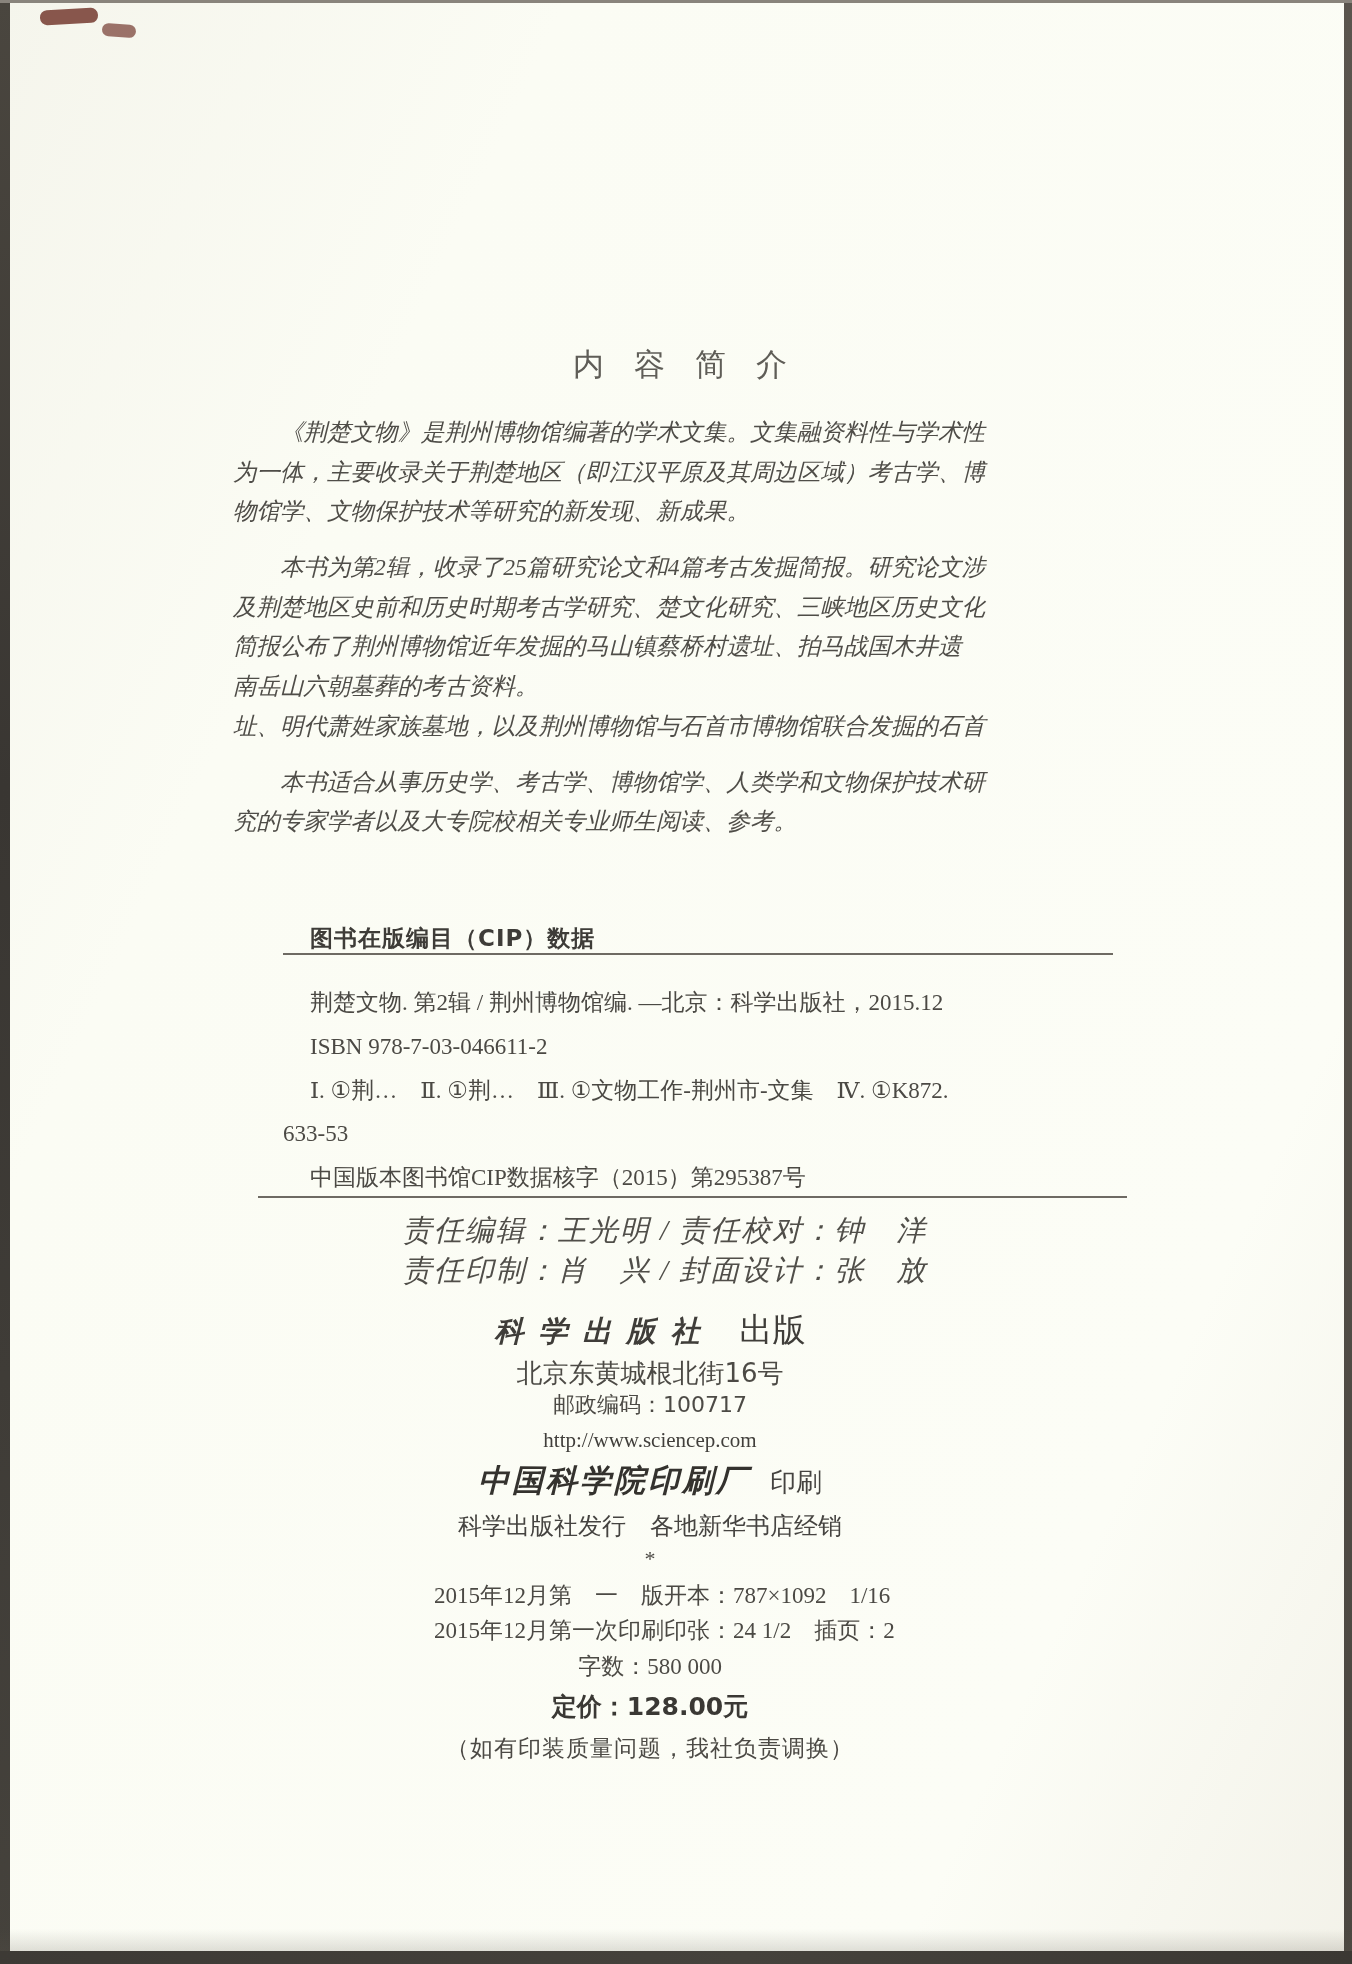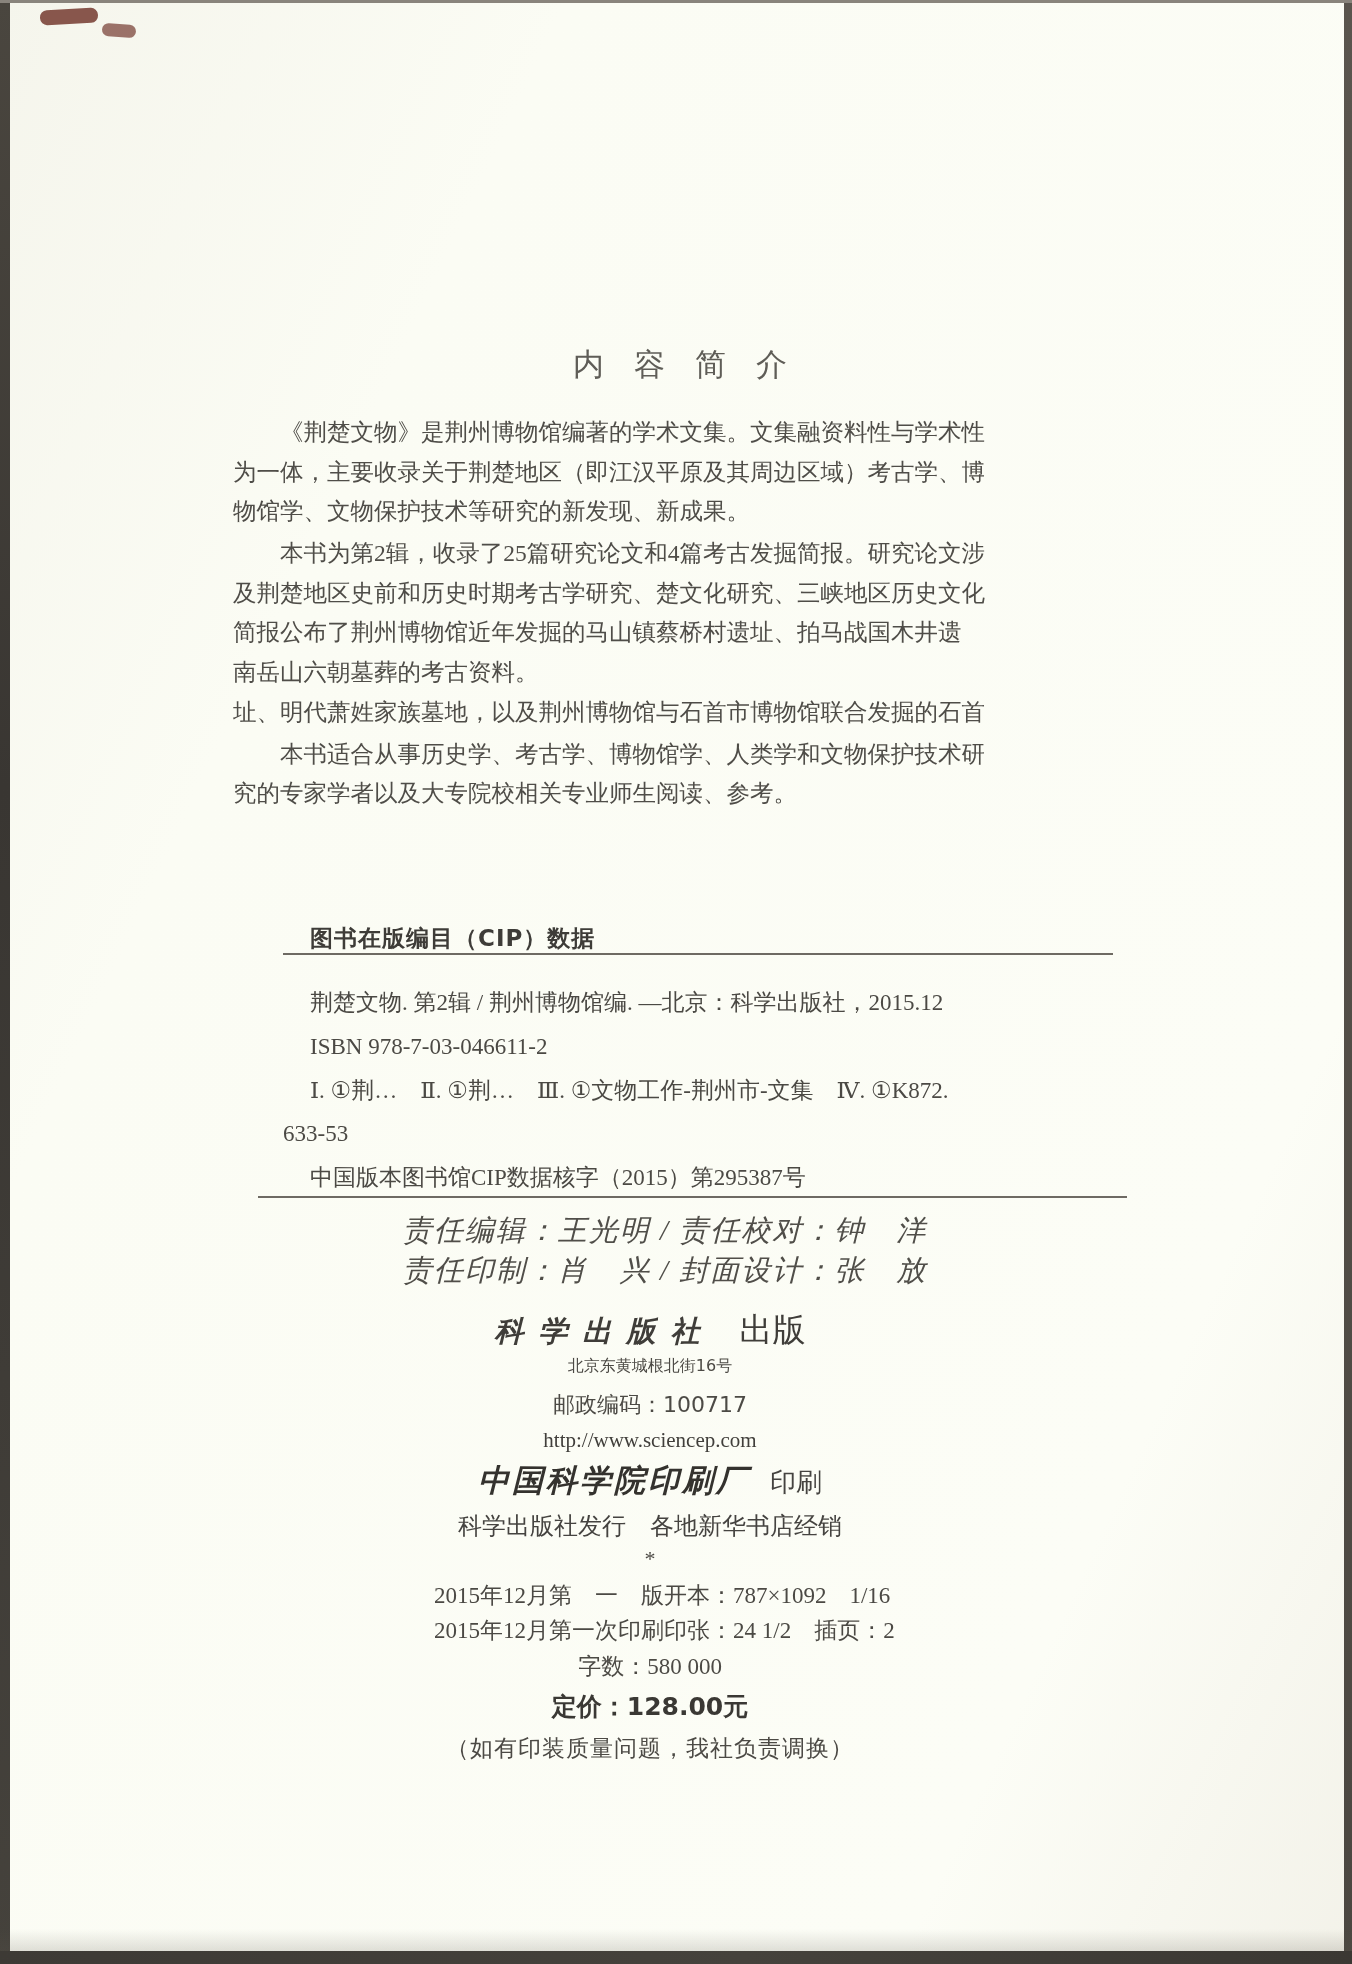--- a/index.html
+++ b/index.html
@@ -26,23 +26,23 @@
   .intro-title{
     position:absolute;top:336px;left:0;width:100%;box-sizing:border-box;
     text-align:center;padding-left:22px;
     font-size:31px;font-weight:500;letter-spacing:30px;color:#5f5d57;margin:8px;
   }
   .intro-body{
     position:absolute;top:413px;left:233px;width:710px;
     font-family:"Liberation Serif","DejaVu Serif",serif;
     font-size:23.5px;color:#4f4d48;
   }
-  .intro-body .line{height:39.7px;line-height:39.7px;white-space:nowrap;}
+  .intro-body .line{height:39.7px;line-height:39.7px;white-space:nowrap;font-style:italic;}
   .intro-body .indent{padding-left:47px;}
-  .para+.para{margin-top:2px;}
+  .para+.para{margin-top:16px;}
 
   
   .cip-heading{
     position:absolute;top:923px;left:310px;
     font-size:23px;font-weight:bold;color:#3e3c38;letter-spacing:1px;
   }
   .rule{position:absolute;height:2px;background:#6e6a63;}
   .rule-top{top:953px;left:283px;width:830px;}
   .rule-bottom{top:1196px;left:258px;width:869px;}
   .cip-body{
@@ -58,21 +58,21 @@
     position:absolute;top:1210px;left:0;width:1330px;text-align:center;
     font-family:"Liberation Serif","DejaVu Serif",serif;font-style:italic;
     font-size:29px;line-height:40px;color:#504e49;letter-spacing:2px;
   }
 
   
   .cline{position:absolute;left:0;width:1300px;text-align:center;white-space:nowrap;}
   .pub-line{top:1308px;font-size:29px;color:#3f3d39;}
   .pub-logo{font-weight:bold;font-style:italic;letter-spacing:15px;font-family:"DejaVu Serif",serif;}
   .pub-suffix{font-size:33px;margin-left:16px;}
-  .addr-line{top:1356px;font-size:16px;}
+  .addr-line{top:1356px;font-size:26px;}
   .post-line{top:1390px;font-size:22px;}
   .url-line{top:1428px;font-size:21px;font-family:Liberation Serif, serif;color:#413f3b;}
   .printer-line{top:1460px;font-size:31px;color:#34322e;}
   .printer-logo{font-weight:bold;font-style:italic;letter-spacing:3px;font-family:"DejaVu Serif",serif;}
   .printer-suffix{font-size:26px;font-weight:normal;font-style:normal;color:#454340;margin-left:10px;}
   .dist-line{top:1510px;font-size:24px;color:#454340;}
   .star-line{top:1546px;font-size:22px;font-family:"Liberation Serif",serif;}
   .ed-row{top:1580px;}
   .ed-row2{top:1615px;}
   .ed-row .inner,.ed-row2 .inner{

